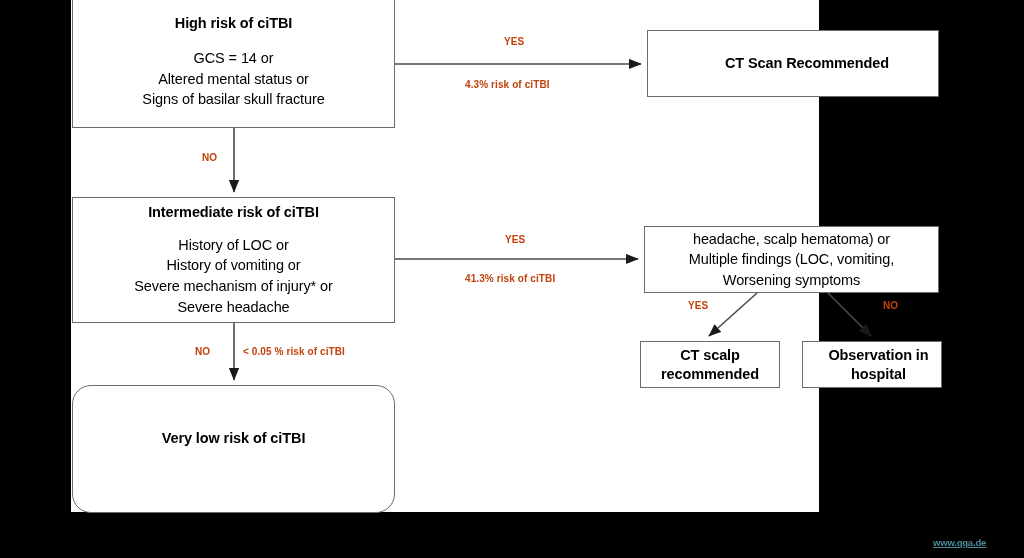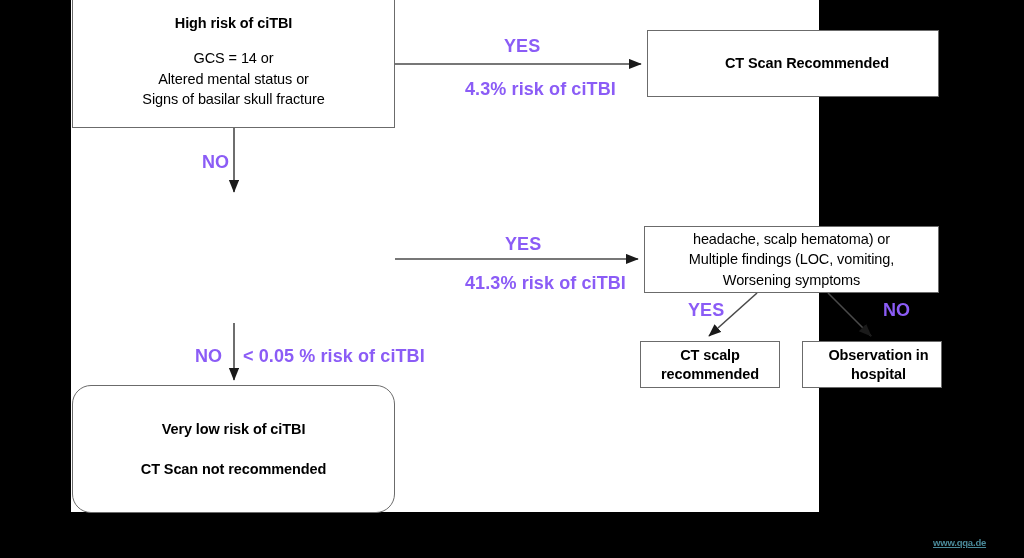--- a/index.html
+++ b/index.html
@@ -60,23 +60,23 @@
   #node-very-low .l1 { margin-bottom: 22px; }
 
   #node-ct-rec      { left: 576px; top: 30px;  width: 292px; height: 67px; padding-left: 28px; }
   #node-multi       { left: 573px; top: 226px; width: 295px; height: 67px; }
   #node-ct-small    { left: 569px; top: 341px; width: 140px; height: 47px; }
   #node-observation { left: 731px; top: 341px; width: 140px; height: 47px; padding-left: 13px; }
 
   
   .edge-label {
     position: absolute;
-    font-size: 18px;
+    font-size: 10px;
     font-weight: bold;
-    color: #8b5cf6;
+    color: #c2410c;
     white-space: nowrap;
     letter-spacing: 0.1px;
   }
   #lbl-yes-1       { left: 433px; top: 36px; }
   #lbl-risk-1      { left: 394px; top: 79px; }
   #lbl-no-1        { left: 131px; top: 152px; }
   #lbl-yes-2       { left: 434px; top: 234px; }
   #lbl-risk-2      { left: 394px; top: 273px; }
   #lbl-no-2        { left: 124px; top: 346px; }
   #lbl-risk-3      { left: 172px; top: 346px; }
@@ -134,24 +134,32 @@
 
     <div class="node" id="node-high-risk">
       <div class="title">High risk of ciTBI</div>
       <div class="body">
         <div>GCS = 14 or</div>
         <div>Altered mental status or</div>
         <div>Signs of basilar skull fracture</div>
       </div>
     </div>
 
+    <div class="node" id="node-intermediate">
+      <div class="title">Intermediate risk of ciTBI</div>
+      <div class="body">
+        <div>History of LOC or</div>
+        <div>History of vomiting or</div>
+        <div>Severe mechanism of injury* or</div>
+        <div>Severe headache</div>
+      </div>
+    </div>
 
     <div class="node" id="node-very-low">
       <div class="title l1">Very low risk of ciTBI</div>
-      <div class="title">CT Scan not recommended</div>
     </div>
 
     <div class="node" id="node-ct-rec">
       <div class="title">CT Scan Recommended</div>
     </div>
 
     <div class="node" id="node-multi">
       <div class="body">
         <div>headache, scalp hematoma) or</div>
         <div>Multiple findings (LOC, vomiting,</div>

